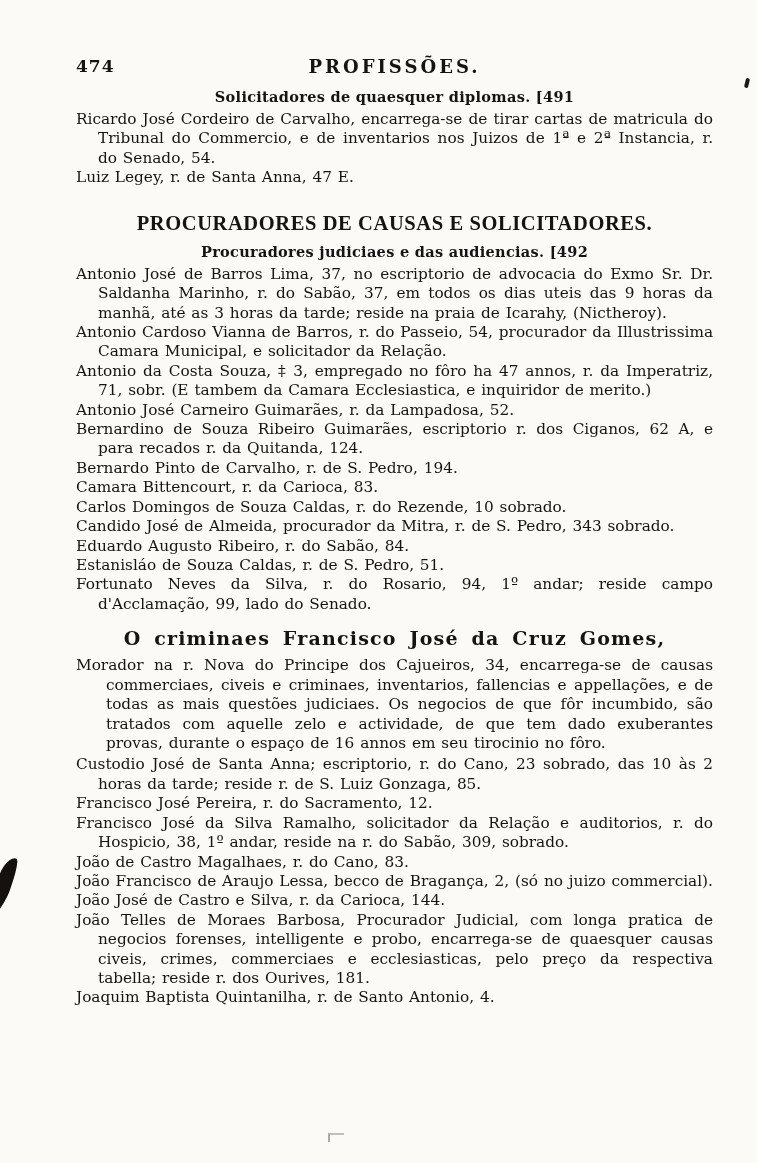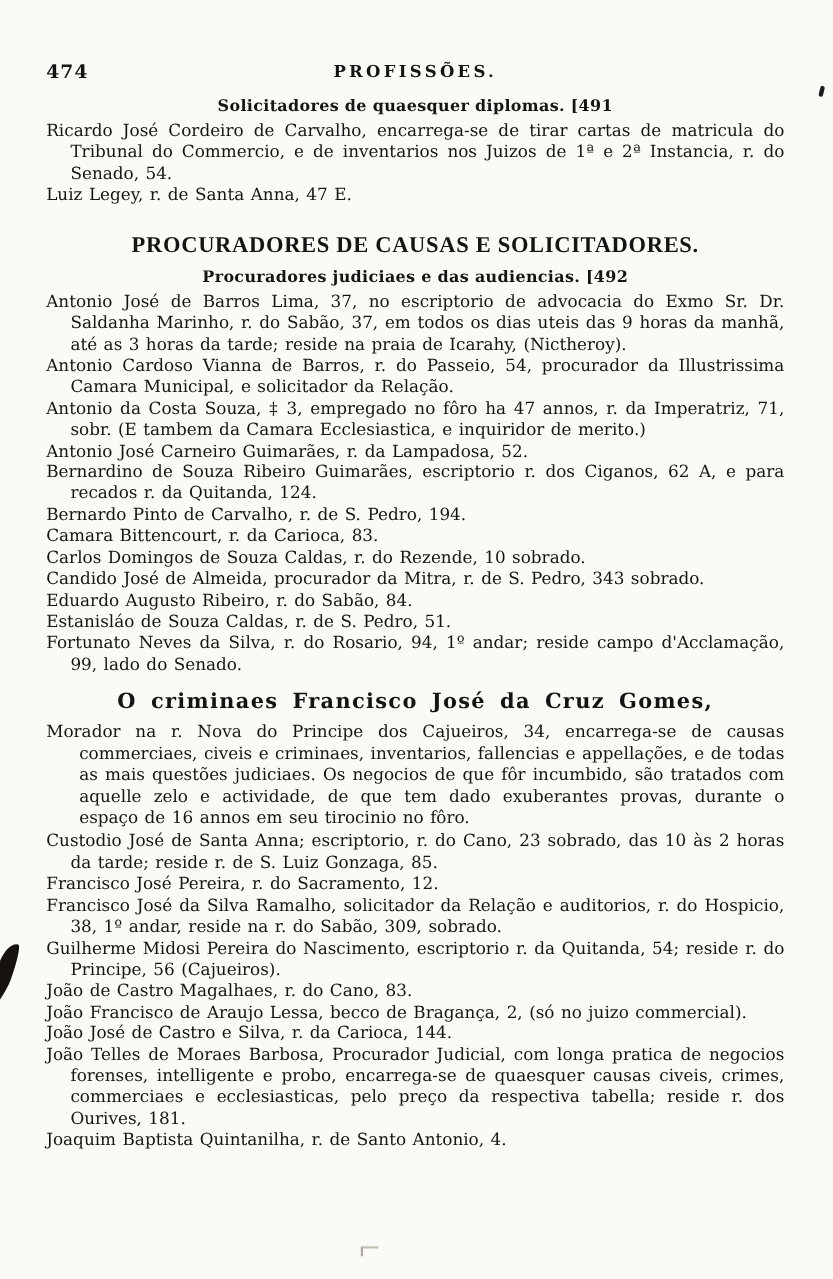--- a/index.html
+++ b/index.html
@@ -10,39 +10,39 @@
     overflow: hidden;
     font-family: "DejaVu Serif", "Liberation Serif", serif;
     color: #161412;
     position: relative;
   }
   .page {
     position: relative;
     width: 757px;
     height: 1163px;
     box-sizing: border-box;
-    padding: 56px 44px 0 42px;
+    padding: 56px 44px 0 76px;
   }
   .running-head {
     position: relative;
     height: 24px;
     margin-bottom: 6px;
   }
   .pagenum {
     position: absolute;
     left: 0;
     top: 0;
     font-size: 17px;
     font-weight: 700;
     letter-spacing: 1px;
   }
   .running-title {
     display: block;
     text-align: center;
-    font-size: 15px;
+    font-size: 18px;
     font-weight: 700;
     letter-spacing: 3px;
   }
   .corner-mark {
     position: absolute;
     right: -36px;
     top: 22px;
     width: 4px;
     height: 10px;
     background: #1a1a1a;
@@ -149,21 +149,20 @@
     <p class="entry">Fortunato Neves da Silva, r. do Rosario, 94, 1º andar; reside campo d'Acclamação, 99, lado do Senado.</p>
   </div>
 
   <div class="feature-headline">O criminaes Francisco José da Cruz Gomes,</div>
   <p class="feature-body">Morador na r. Nova do Principe dos Cajueiros, 34, encarrega-se de causas commerciaes, civeis e criminaes, inventarios, fallencias e appellações, e de todas as mais questões judiciaes. Os negocios de que fôr incumbido, são tratados com aquelle zelo e actividade, de que tem dado exuberantes provas, durante o espaço de 16 annos em seu tirocinio no fôro.</p>
 
   <div class="entries">
     <p class="entry">Custodio José de Santa Anna; escriptorio, r. do Cano, 23 sobrado, das 10 às 2 horas da tarde; reside r. de S. Luiz Gonzaga, 85.</p>
     <p class="entry">Francisco José Pereira, r. do Sacramento, 12.</p>
     <p class="entry">Francisco José da Silva Ramalho, solicitador da Relação e auditorios, r. do Hospicio, 38, 1º andar, reside na r. do Sabão, 309, sobrado.</p>
-    <p class="entry">Guilherme Midosi Pereira do Nascimento, escriptorio r. da Quitanda, 54; reside r. do Principe, 56 (Cajueiros).</p>
     <p class="entry">João de Castro Magalhaes, r. do Cano, 83.</p>
     <p class="entry">João Francisco de Araujo Lessa, becco de Bragança, 2, (só no juizo commercial).</p>
     <p class="entry">João José de Castro e Silva, r. da Carioca, 144.</p>
     <p class="entry">João Telles de Moraes Barbosa, Procurador Judicial, com longa pratica de negocios forenses, intelligente e probo, encarrega-se de quaesquer causas civeis, crimes, commerciaes e ecclesiasticas, pelo preço da respectiva tabella; reside r. dos Ourives, 181.</p>
     <p class="entry">Joaquim Baptista Quintanilha, r. de Santo Antonio, 4.</p>
   </div>
 
   <div class="ink-smudge"></div>
   <div class="bottom-artifact"></div>
 

